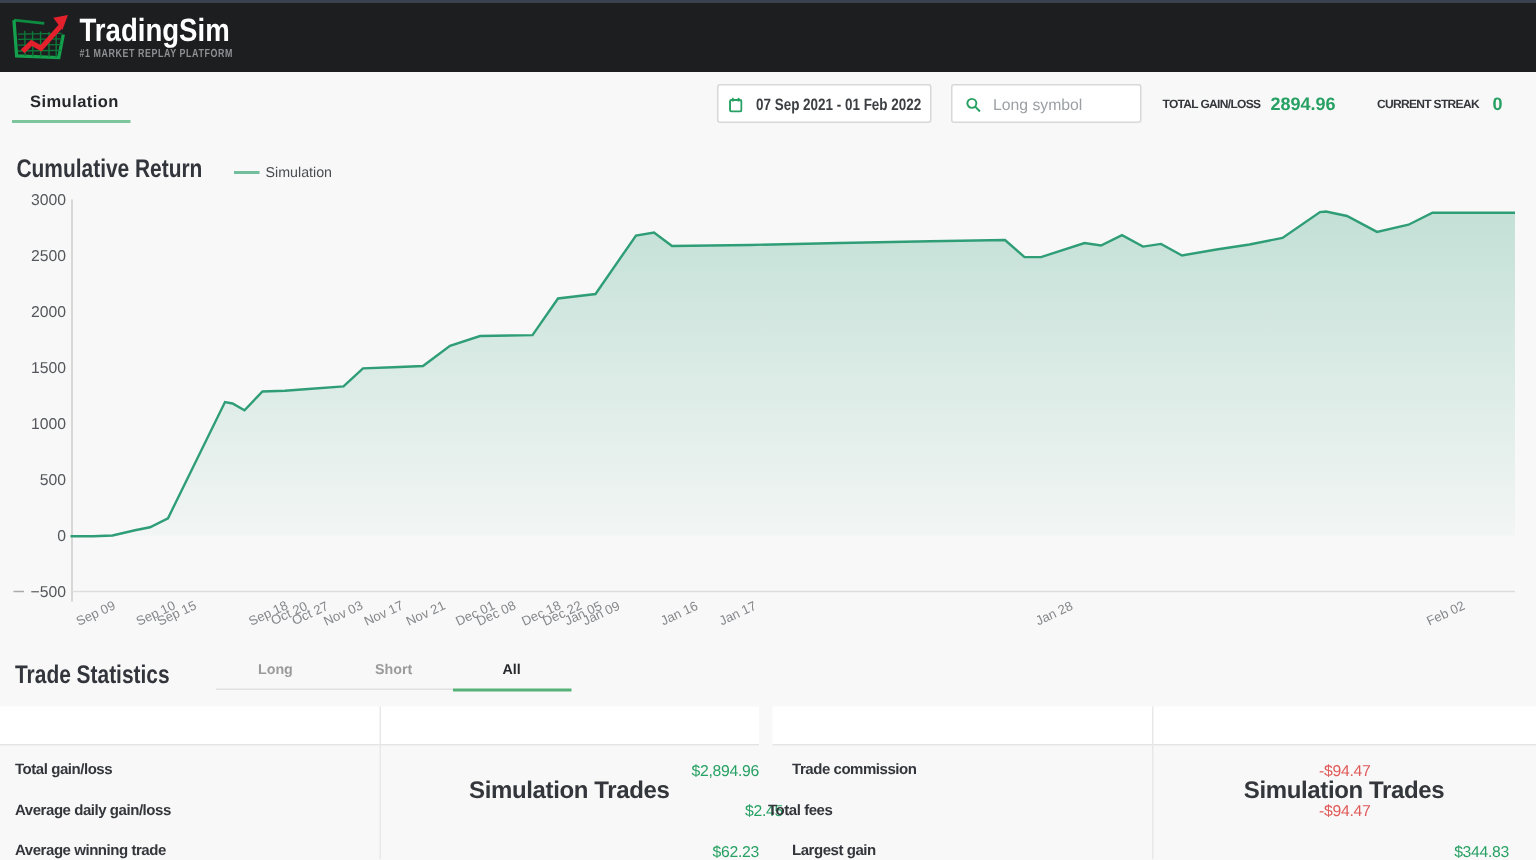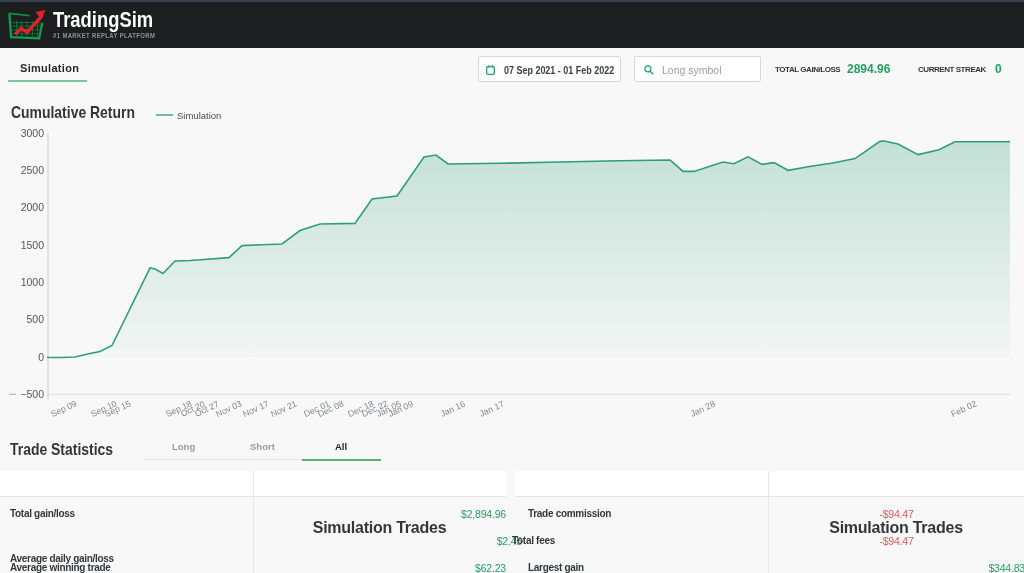--- a/index.html
+++ b/index.html
@@ -152,24 +152,24 @@
   <div class="abs tabgreenline"></div>
 
   <div class="abs thead theadL"></div>
   <div class="abs thead theadR"></div>
   <div class="abs headtxt" style="left:253px; width:253px; text-align:center;">Simulation Trades</div>
   <div class="abs headtxt" style="left:768px; width:256px; text-align:center;">Simulation Trades</div>
   <div class="abs vline" style="left:253px;"></div>
   <div class="abs vline" style="left:768px;"></div>
 
   <div class="abs rowlabel" style="left:10px; top:508px;">Total gain/loss</div>
-  <div class="abs rowlabel" style="left:10px; top:553px;">Average daily gain/loss</div>
+  <div class="abs rowlabel" style="left:10px; top:535px;">Average daily gain/loss</div>
   <div class="abs rowlabel" style="left:10px; top:562px;">Average winning trade</div>
   <div class="abs rowval green" style="left:253px; width:253px; top:508px;">$2,894.96</div>
   <div class="abs rowval green" style="left:269px; width:253px; top:535px;">$2.45</div>
   <div class="abs rowval green" style="left:253px; width:253px; top:562px;">$62.23</div>
 
   <div class="abs rowlabel" style="left:528px; top:508px;">Trade commission</div>
   <div class="abs rowlabel" style="left:512px; top:535px;">Total fees</div>
   <div class="abs rowlabel" style="left:528px; top:562px;">Largest gain</div>
   <div class="abs rowval red" style="left:768px; width:257px; top:508px;">-$94.47</div>
   <div class="abs rowval red" style="left:768px; width:257px; top:535px;">-$94.47</div>
-  <div class="abs rowval green" style="left:768px; width:257px; top:562px;padding-left:18px;">$344.83</div>
+  <div class="abs rowval green" style="left:768px; width:238px; top:562px;padding-left:18px;">$344.83</div>
 
 </body></html>

